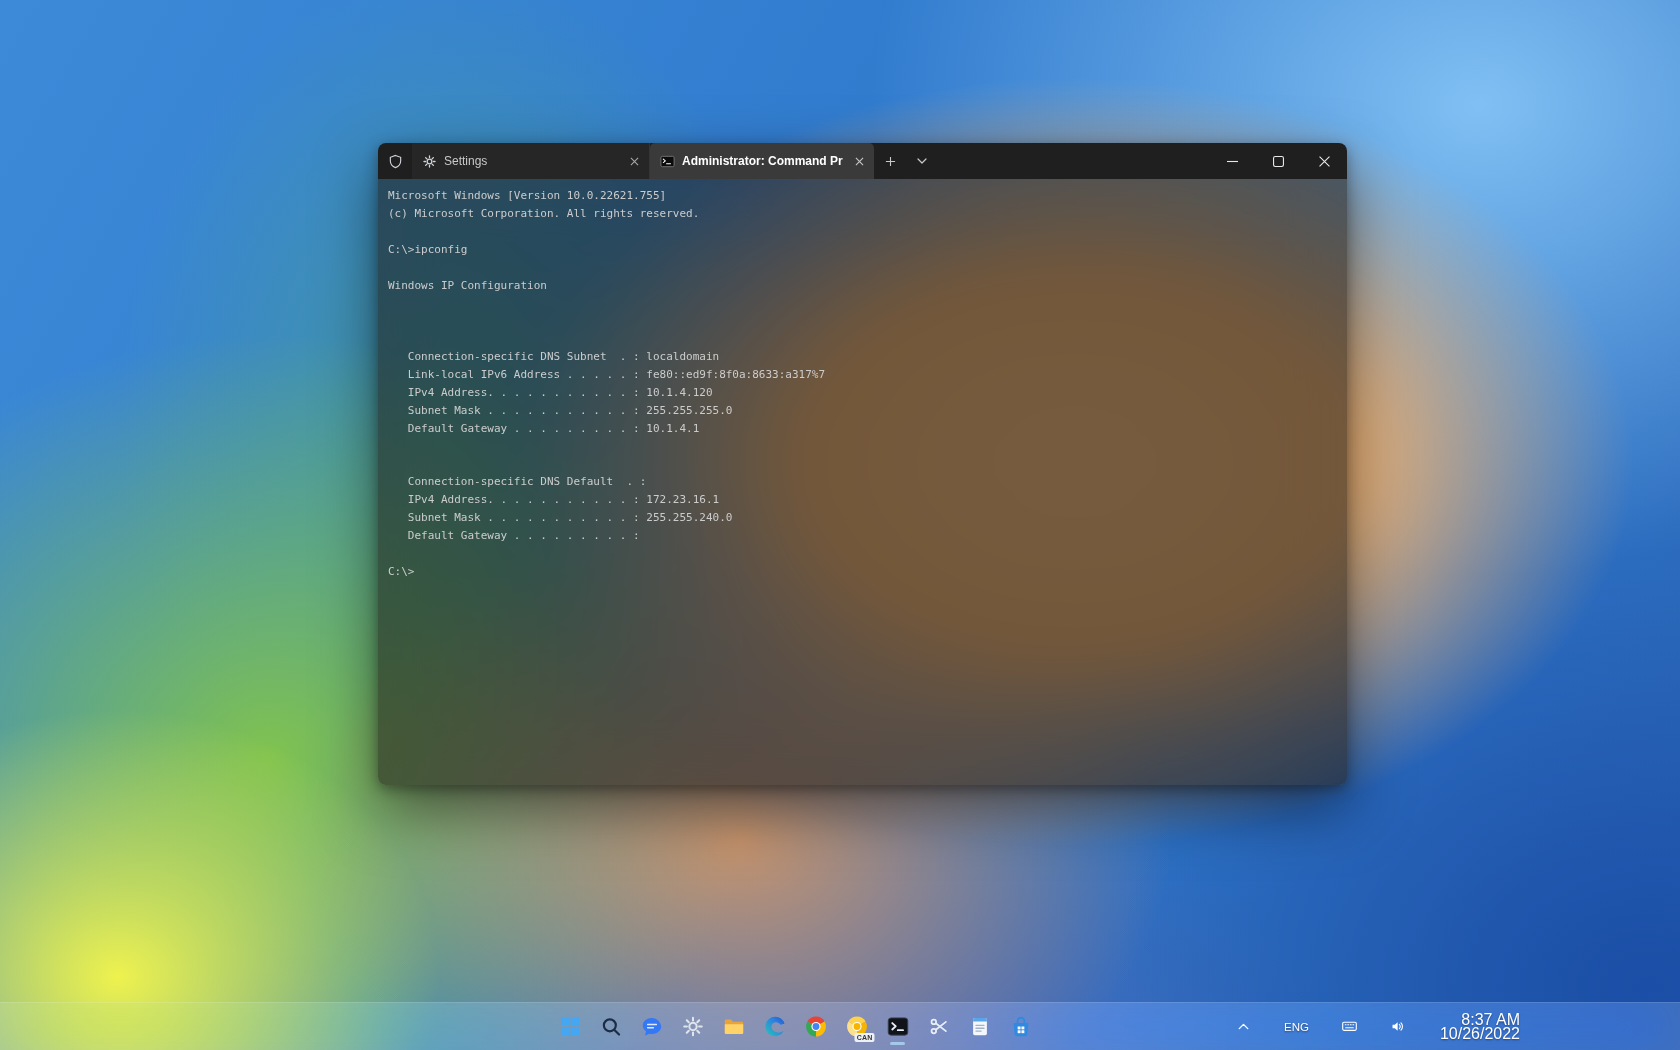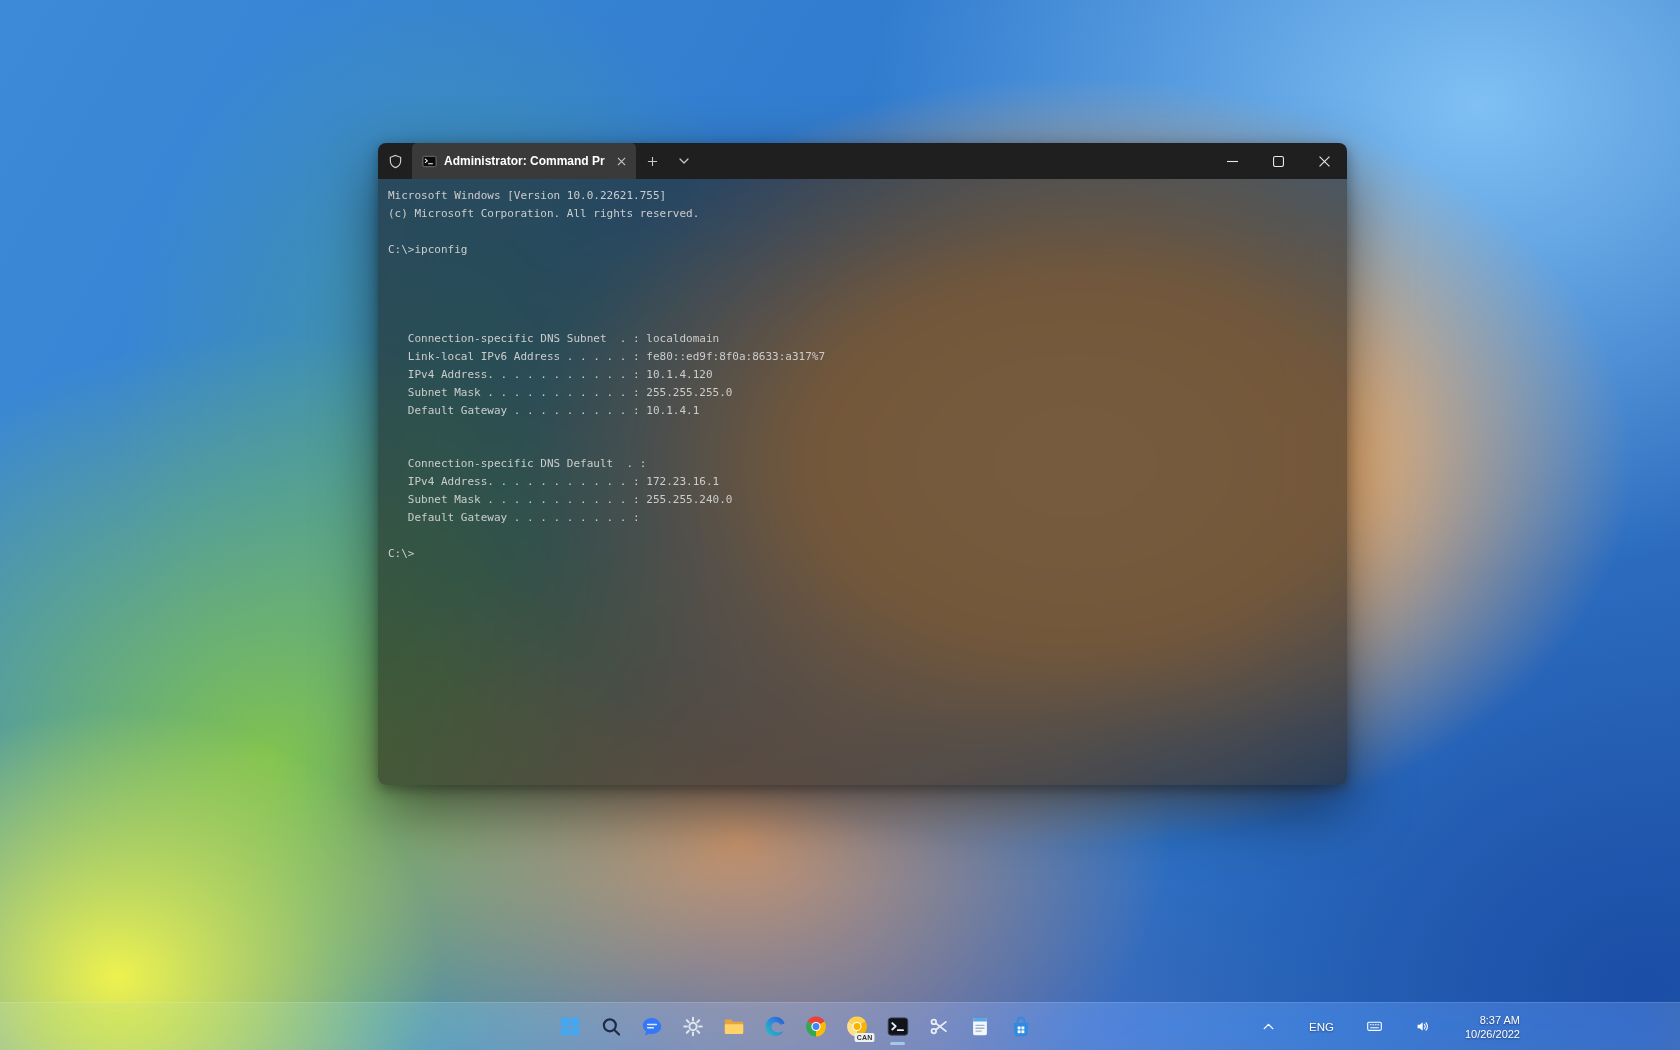--- a/index.html
+++ b/index.html
@@ -115,35 +115,51 @@
     color: #ffffff; text-shadow: 0 1px 2px rgba(0,0,0,0.45);
   }
   .tray-btn {
     background: transparent; border: none; color: #ffffff; padding: 0 7px;
     height: 36px; border-radius: 4px; font-size: 11.5px;
     display: flex; align-items: center; justify-content: center;
     font-family: "Liberation Sans", sans-serif;
     text-shadow: 0 1px 2px rgba(0,0,0,0.45);
   }
   .tray-btn svg { width: 17px; height: 17px; display: block; }
-  .clock { text-align: right; font-size: 11px; line-height: 14px; padding: 0 8px; }
+  .clock { text-align: right; font-size: 16px; line-height: 14px; padding: 0 8px; }
 </style>
 </head>
 <body>
 
 <div class="desktop">
 
   <div class="window">
     <div class="titlebar">
       <div class="shield-wrap">
         <svg width="15" height="15" viewBox="0 0 16 16">
             <path d="M8 1.5l5.5 2v4c0 3.4-2.3 5.9-5.5 7-3.2-1.1-5.5-3.6-5.5-7v-4z" fill="none" stroke="#cfd4da" stroke-width="1.2"></path>
           </svg>
       </div>
 
+      <div class="tab inactive">
+        <span class="tab-icon">
+          <svg width="15" height="15" viewBox="0 0 20 20">
+              <g stroke="#cfd4da" stroke-width="1.7" stroke-linecap="round">
+                <circle cx="10" cy="10" r="3.1" fill="none"></circle>
+                <path d="M10 2.6v2.2M10 15.2v2.2M2.6 10h2.2M15.2 10h2.2M4.8 4.8l1.6 1.6M13.6 13.6l1.6 1.6M15.2 4.8l-1.6 1.6M6.4 13.6l-1.6 1.6" fill="none"></path>
+              </g>
+            </svg>
+        </span>
+        <span class="tab-label">Settings</span>
+        <button class="tab-close">
+          <svg width="9" height="9" viewBox="0 0 10 10">
+              <path d="M1 1l8 8M9 1l-8 8" stroke="#a8a8a8" stroke-width="1.2"></path>
+            </svg>
+        </button>
+      </div>
 
       <div class="tab active">
         <span class="tab-icon">
           <svg width="15" height="15" viewBox="0 0 16 16">
               <rect x="1" y="2.5" width="14" height="11" rx="1.5" fill="#0c0c0c" stroke="#8a8a8a" stroke-width="0.8"></rect>
               <path d="M3.5 5.5l2.2 1.8-2.2 1.8" stroke="#fff" stroke-width="1.1" fill="none" stroke-linecap="round" stroke-linejoin="round"></path>
               <path d="M7 10.5h4.2" stroke="#fff" stroke-width="1.1" stroke-linecap="round"></path>
             </svg>
         </span>
         <span class="tab-label">Administrator: Command Pro</span>
@@ -185,20 +201,21 @@
         </button>
       </div>
     </div>
 
     <div class="term-body">
         <div class="tline">Microsoft Windows [Version 10.0.22621.755]</div>
         <div class="tline">(c) Microsoft Corporation. All rights reserved.</div>
         <div class="tline"></div>
         <div class="tline">C:\&gt;ipconfig</div>
         <div class="tline"></div>
+        <div class="tline">Windows IP Configuration</div>
         <div class="tline"></div>
         <div class="tline"></div>
         <div class="tline"></div>
         <div class="tline">   Connection-specific DNS Subnet  . : localdomain</div>
         <div class="tline">   Link-local IPv6 Address . . . . . : fe80::ed9f:8f0a:8633:a317%7</div>
         <div class="tline">   IPv4 Address. . . . . . . . . . . : 10.1.4.120</div>
         <div class="tline">   Subnet Mask . . . . . . . . . . . : 255.255.255.0</div>
         <div class="tline">   Default Gateway . . . . . . . . . : 10.1.4.1</div>
         <div class="tline"></div>
         <div class="tline"></div>

